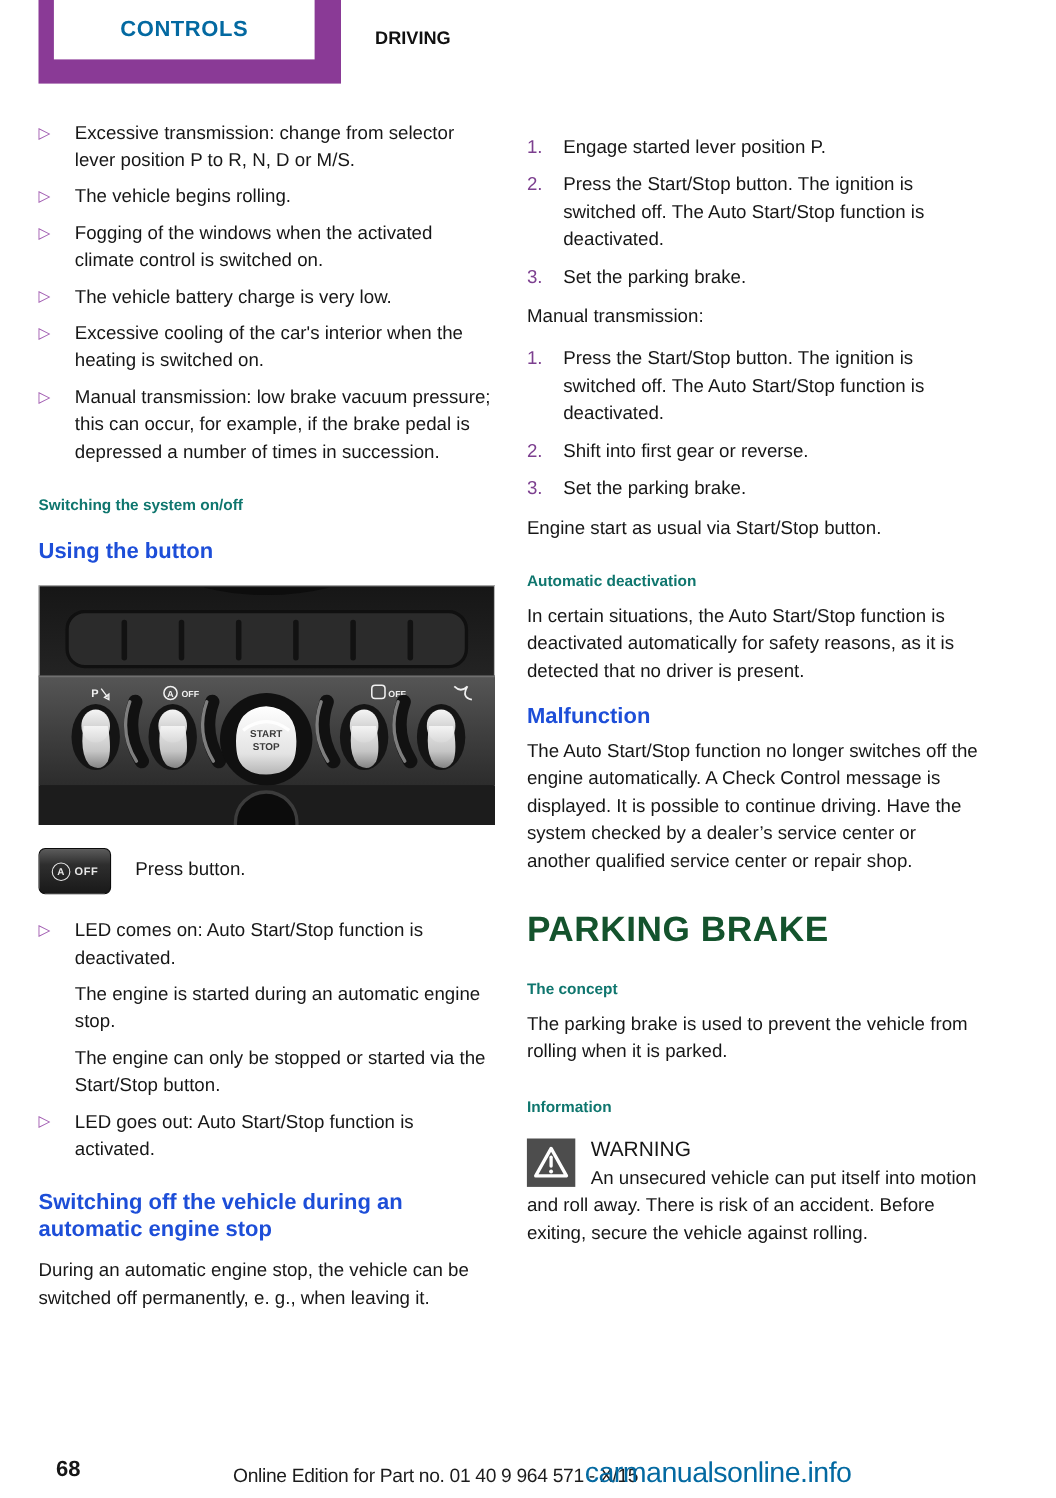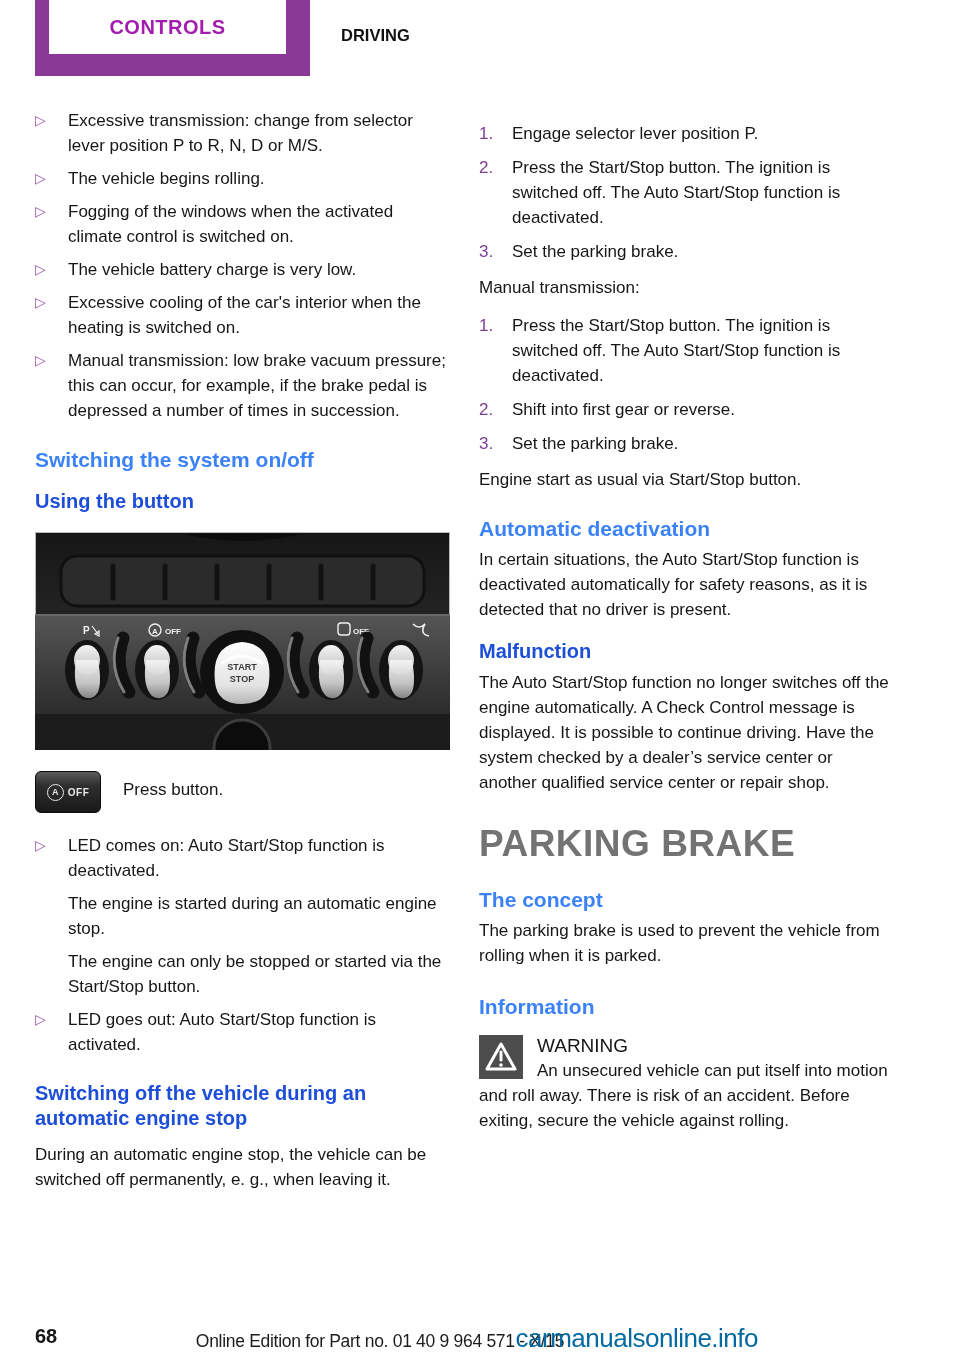--- a/index.html
+++ b/index.html
@@ -5,34 +5,34 @@
   html,body{margin:0;padding:0;}
   body{
     width:960px;height:1362px;position:relative;background:#ffffff;
     font-family:"Liberation Sans",sans-serif;color:#161616;overflow:hidden;
   }
   
   .header{display:flex;align-items:flex-start;}
   .tab{position:relative;margin-left:35px;width:275px;height:76px;background:#8a3a96;}
   .tab-inner{position:absolute;left:14px;right:24px;top:0;height:54px;background:#fff;
     display:flex;align-items:center;justify-content:center;}
-  .tab-inner span{color:#a21caf;font-weight:bold;font-size:20px;letter-spacing:.5px;}
+  .tab-inner span{color:#0369a1;font-weight:bold;font-size:20px;letter-spacing:.5px;}
   .chapter{margin-left:31px;margin-top:26px;font-weight:bold;font-size:16.5px;color:#111;}
   
   .columns{display:flex;gap:29px;padding-left:35px;margin-top:32px;}
   .col{width:415px;font-size:17px;line-height:25px;}
   .col-right{width:416px;}
   
   ul.bullets{list-style:none;margin:0;padding:0;}
   ul.bullets li{position:relative;padding-left:33px;margin-bottom:8px;}
   ul.bullets li .tri{position:absolute;left:0;top:0;color:#a05ab0;font-size:14px;line-height:25px;}
   
-  .h-dark{color:#3b82f6;font-weight:bold;font-size:21px;line-height:25px;margin:24px 0 0 0;}
+  .h-dark{color:#0f766e;font-weight:bold;font-size:14px;line-height:25px;margin:24px 0 0 0;}
   .h-light{color:#1d4ed8;font-weight:bold;font-size:20px;line-height:25px;margin:17px 0 0 0;}
-  .h-chapter{color:#737373;font-weight:bold;font-size:37px;line-height:30px;margin:34px 0 0 0;letter-spacing:.5px;}
+  .h-chapter{color:#14532d;font-weight:bold;font-size:32px;line-height:30px;margin:34px 0 0 0;letter-spacing:.5px;}
   .para{margin:11px 0 0 0;}
   .para-indent{margin:8px 0 0 33px;}
   
   figure.dash{margin:18px 0 0 0;width:415px;height:218px;}
   
   .press-row{margin-top:21px;display:flex;align-items:flex-start;}
   .btn-aoff{width:64px;height:40px;border-radius:6px;border:1px solid #0c0c0c;
     background:linear-gradient(180deg,#5b5b5b 0%,#2e2e2e 35%,#191919 100%);
     display:flex;align-items:center;justify-content:center;gap:4px;flex-shrink:0;}
   .btn-aoff .a-circ{width:15px;height:15px;border:1.4px solid #e8e8e8;border-radius:50%;
@@ -42,21 +42,21 @@
   
   .steps{margin:13px 0 0 0;}
   .step{display:flex;margin-bottom:9px;}
   .step .num{width:33px;flex-shrink:0;color:#7c3f8f;}
   
   .warning{margin-top:12px;}
   .warn-icon{float:left;width:44px;height:44px;background:#4d4d4d;margin:4px 14px 4px 0;
     display:flex;align-items:center;justify-content:center;}
   .warn-label{font-size:19px;line-height:25px;padding-top:2px;}
   
-  .footer{position:absolute;left:0;bottom:8px;width:760px;height:40px;}
+  .footer{position:absolute;left:16px;bottom:8px;width:760px;height:40px;}
   .page-num{position:absolute;left:35px;bottom:6px;font-weight:bold;font-size:20px;}
   .edition{position:absolute;left:0;width:100%;bottom:2px;text-align:center;font-size:17.5px;
     font-family:"Liberation Sans",sans-serif;color:#1c1c1c;letter-spacing:-0.3px;}
   .watermark{position:absolute;right:2px;bottom:0;font-size:26px;color:#0369a1;letter-spacing:-0.5px;}
 </style>
 </head>
 <body>
 
 <div class="header">
   <div class="tab">
@@ -200,21 +200,21 @@
     </ul>
 
     <div class="h-light" style="margin-top:24px;">Switching off the vehicle during an automatic engine stop</div>
     <p class="para">During an automatic engine stop, the vehicle can be switched off permanently, e. g., when leaving it.</p>
   </div>
 
   <div class="col col-right">
     <div class="steps">
       <div class="step">
           <span class="num">1.</span>
-          <span>Engage selector lever position P.</span>
+          <span>Engage started lever position P.</span>
         </div>
       <div class="step">
           <span class="num">2.</span>
           <span>Press the Start/Stop button. The ignition is switched off. The Auto Start/Stop function is deactivated.</span>
         </div>
       <div class="step">
           <span class="num">3.</span>
           <span>Set the parking brake.</span>
         </div>
     </div>

